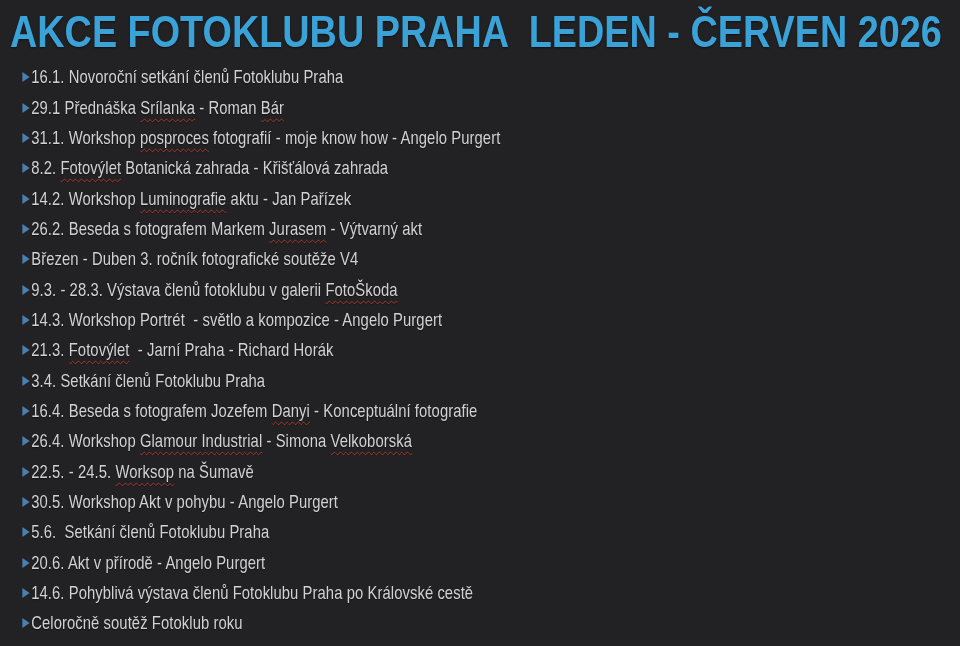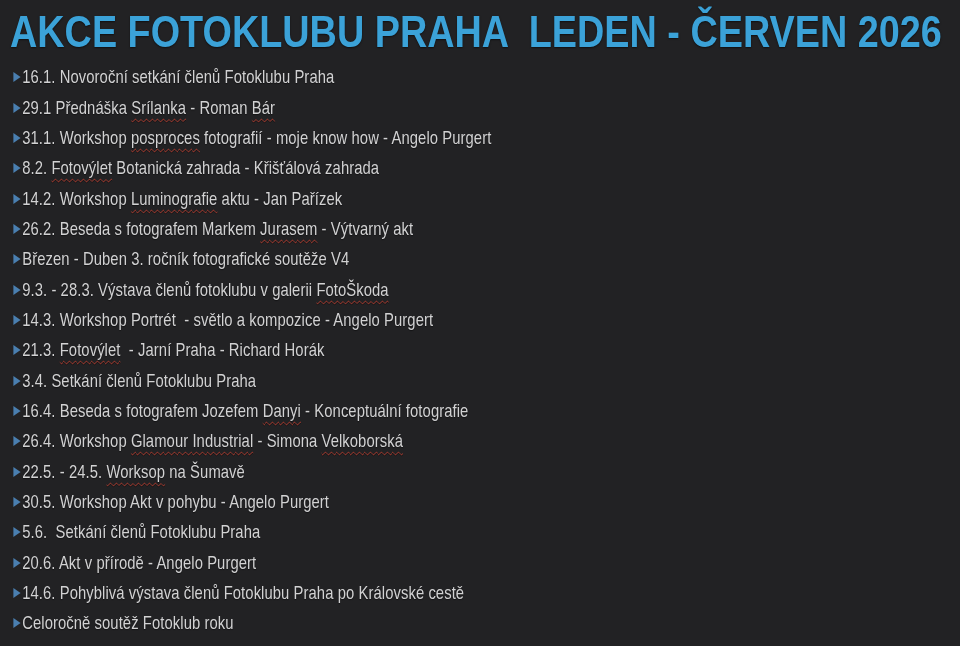--- a/index.html
+++ b/index.html
@@ -30,21 +30,21 @@
     line-height: 1.12;
     color: var(--title);
     white-space: pre;
     letter-spacing: 0px;
     transform: scaleX(0.84);
     transform-origin: left top;
     text-shadow: 0 1px 2px rgba(0,0,0,0.55);
   }
   .list {
     position: absolute;
-    top: 62px; left: 7px; right: 0;
+    top: 62px; left: 16px; right: 0;
   }
   .row {
     display: flex;
     align-items: center;
     height: 30.35px;
     padding-left: 8px;
     transform: scaleX(0.8);
     transform-origin: left center;
     text-shadow: 0 1px 1px rgba(0,0,0,0.45);
   }

